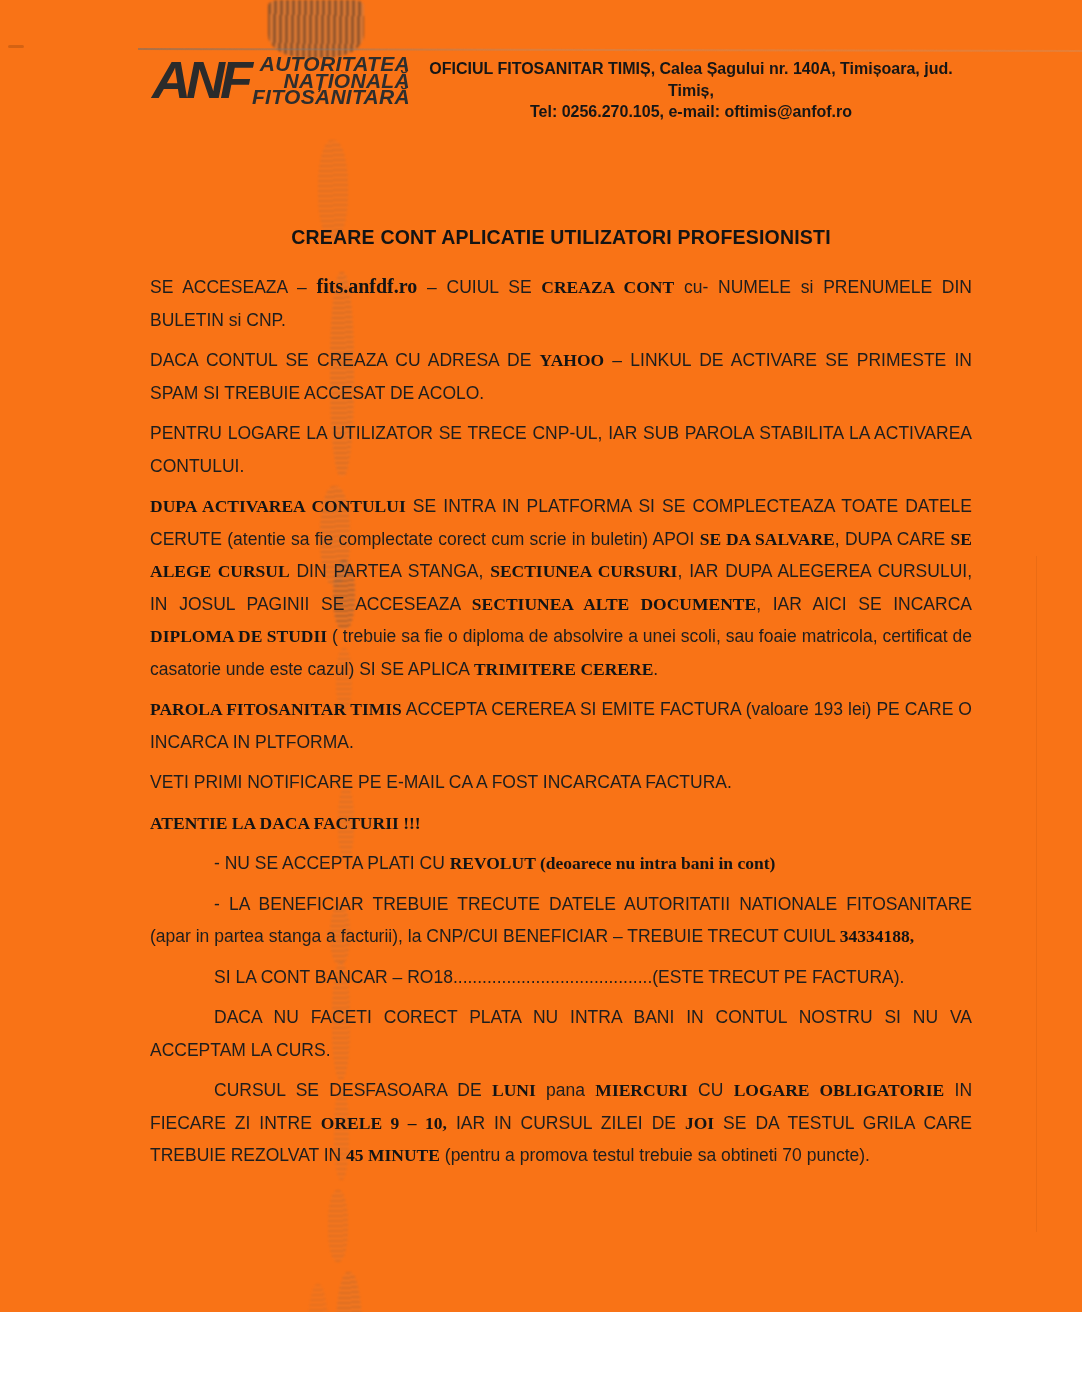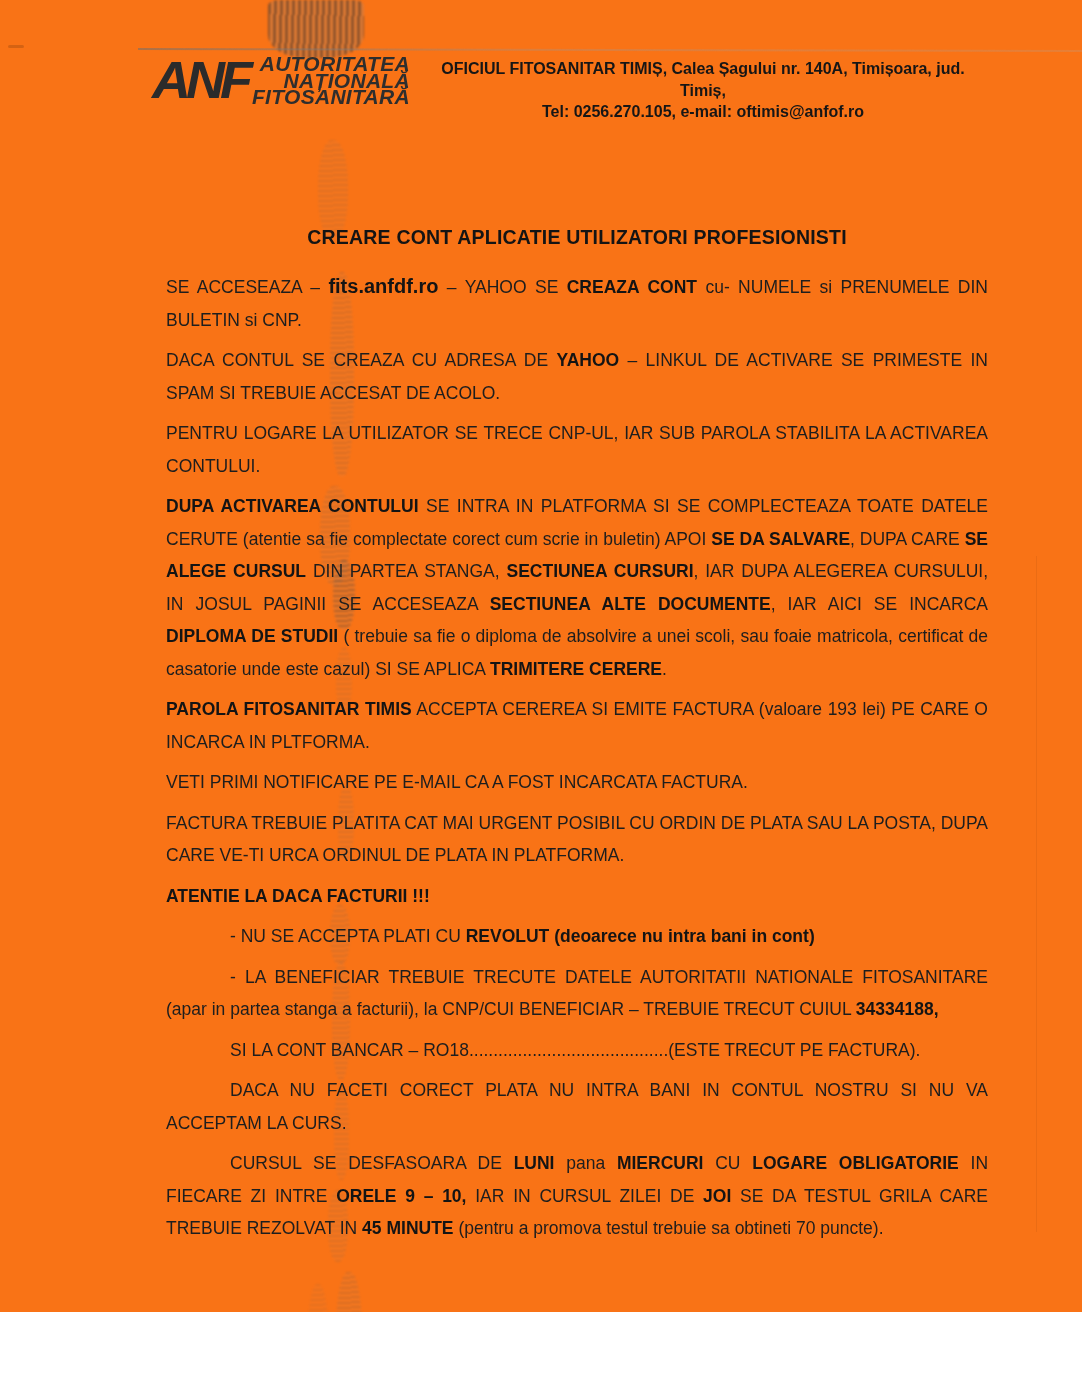--- a/index.html
+++ b/index.html
@@ -19,41 +19,41 @@
     font-size:54px; font-weight:bold; font-style:italic;
     letter-spacing:-5px; line-height:56px; color:#2b2b2b;
     transform:scaleY(0.95);
   }
   .logo-name {
     margin-left:4px; margin-top:4px;
     font-size:21px; font-weight:bold; font-style:italic;
     text-align:right; line-height:16.5px; color:#2e2e2e; letter-spacing:0.3px;
   }
   .office {
-    position:absolute; left:418px; top:58px; width:570px;
+    position:absolute; left:406px; top:58px; width:570px;
     text-align:center; font-weight:bold; font-size:16px; line-height:21.5px;
     color:#161616;
   }
 
   
-  .content { position:absolute; left:166px; top:226px; width:822px; }
+  .content { position:absolute; left:150px; top:226px; width:822px; }
   .title {
     margin:0 0 21px 0;
     text-align:center;
     font-size:19.5px; font-weight:bold; color:#141414;
     letter-spacing:0.2px;
   }
   .para {
     margin:0 0 8px 0;
     font-size:17.5px; line-height:32.5px;
     text-align:justify;
     color:#1e1e1e;
   }
   .para.indent { text-indent:64px; }
-  .b { font-weight:bold; color:#141414; }
+  .b { font-weight:bold; color:#141414;font-family:Liberation Serif, serif; }
   .lg { font-size:20px; }
 
   
   .artifact { position:absolute; pointer-events:none; }
   .hline {
     left:138px; top:49px; width:944px; height:2px;
     background:linear-gradient(to right, rgba(110,110,110,.55), rgba(150,150,150,.30) 40%, rgba(170,170,170,.22));
     transform:rotate(0.12deg); filter:blur(0.4px);
   }
   .edge-dash { left:8px; top:45px; width:16px; height:3px; background:rgba(0,0,0,.14); border-radius:2px; filter:blur(.5px); }
@@ -114,27 +114,26 @@
     </div>
     <div class="office">
       <div>OFICIUL FITOSANITAR TIMIȘ, Calea Șagului nr. 140A, Timișoara, jud. Timiș,</div>
       <div>Tel: 0256.270.105, e-mail: oftimis@anfof.ro</div>
     </div>
   </header>
 
   <div class="content">
     <h1 class="title">CREARE CONT APLICATIE UTILIZATORI PROFESIONISTI</h1>
     <main>
-        <p class="para"><span class="">SE ACCESEAZA – </span><span class="b lg">fits.anfdf.ro</span><span class=""> – YAHOO SE </span><span class="b">CREAZA CONT</span><span class=""> cu- NUMELE si PRENUMELE DIN BULETIN si CNP.</span></p>
+        <p class="para"><span class="">SE ACCESEAZA – </span><span class="b lg">fits.anfdf.ro</span><span class=""> – CUIUL SE </span><span class="b">CREAZA CONT</span><span class=""> cu- NUMELE si PRENUMELE DIN BULETIN si CNP.</span></p>
         <p class="para"><span class="">DACA CONTUL SE CREAZA CU ADRESA DE </span><span class="b">YAHOO</span><span class=""> – LINKUL DE ACTIVARE SE PRIMESTE IN SPAM SI TREBUIE ACCESAT DE ACOLO.</span></p>
         <p class="para"><span class="">PENTRU LOGARE LA UTILIZATOR SE TRECE CNP-UL, IAR SUB PAROLA STABILITA LA ACTIVAREA CONTULUI.</span></p>
         <p class="para"><span class="b">DUPA ACTIVAREA CONTULUI</span><span class=""> SE INTRA IN PLATFORMA SI SE COMPLECTEAZA TOATE DATELE CERUTE (atentie sa fie complectate corect cum scrie in buletin) APOI </span><span class="b">SE DA SALVARE</span><span class="">, DUPA CARE </span><span class="b">SE ALEGE CURSUL</span><span class=""> DIN PARTEA STANGA, </span><span class="b">SECTIUNEA CURSURI</span><span class="">, IAR DUPA ALEGEREA CURSULUI, IN JOSUL PAGINII SE ACCESEAZA </span><span class="b">SECTIUNEA  ALTE DOCUMENTE</span><span class="">, IAR AICI SE INCARCA </span><span class="b">DIPLOMA DE STUDII</span><span class=""> ( trebuie sa fie o diploma de absolvire a unei scoli, sau foaie matricola, certificat de casatorie unde este cazul) SI SE APLICA </span><span class="b">TRIMITERE CERERE</span><span class="">.</span></p>
         <p class="para"><span class="b">PAROLA FITOSANITAR TIMIS</span><span class=""> ACCEPTA CEREREA SI EMITE FACTURA (valoare 193 lei) PE CARE O INCARCA IN PLTFORMA.</span></p>
         <p class="para"><span class="">VETI PRIMI NOTIFICARE PE E-MAIL CA A FOST INCARCATA FACTURA.</span></p>
-        <p class="para"><span class="">FACTURA TREBUIE PLATITA CAT MAI URGENT POSIBIL CU ORDIN DE PLATA SAU LA POSTA, DUPA CARE VE-TI URCA ORDINUL DE PLATA IN PLATFORMA.</span></p>
         <p class="para"><span class="b">ATENTIE LA DACA FACTURII !!!</span></p>
         <p class="para indent"><span class="">- NU SE ACCEPTA PLATI CU </span><span class="b">REVOLUT (deoarece nu intra bani in cont)</span></p>
         <p class="para indent"><span class="">- LA BENEFICIAR TREBUIE TRECUTE DATELE AUTORITATII NATIONALE FITOSANITARE (apar in partea stanga a facturii), la CNP/CUI BENEFICIAR – TREBUIE TRECUT CUIUL  </span><span class="b">34334188,</span></p>
         <p class="para indent"><span class="">SI LA CONT BANCAR – RO18.........................................(ESTE TRECUT PE FACTURA).</span></p>
         <p class="para indent"><span class="">DACA NU FACETI CORECT PLATA NU INTRA BANI IN CONTUL NOSTRU SI NU VA ACCEPTAM LA CURS.</span></p>
         <p class="para indent"><span class="">CURSUL SE DESFASOARA DE </span><span class="b">LUNI</span><span class=""> pana </span><span class="b">MIERCURI</span><span class=""> CU </span><span class="b">LOGARE OBLIGATORIE</span><span class=""> IN FIECARE ZI INTRE </span><span class="b">ORELE 9 – 10,</span><span class=""> IAR  IN CURSUL ZILEI DE </span><span class="b">JOI</span><span class=""> SE DA TESTUL GRILA CARE TREBUIE REZOLVAT IN </span><span class="b">45 MINUTE</span><span class=""> (pentru a promova testul trebuie sa obtineti 70 puncte).</span></p>
       </main>
   </div>
 
 </div>

